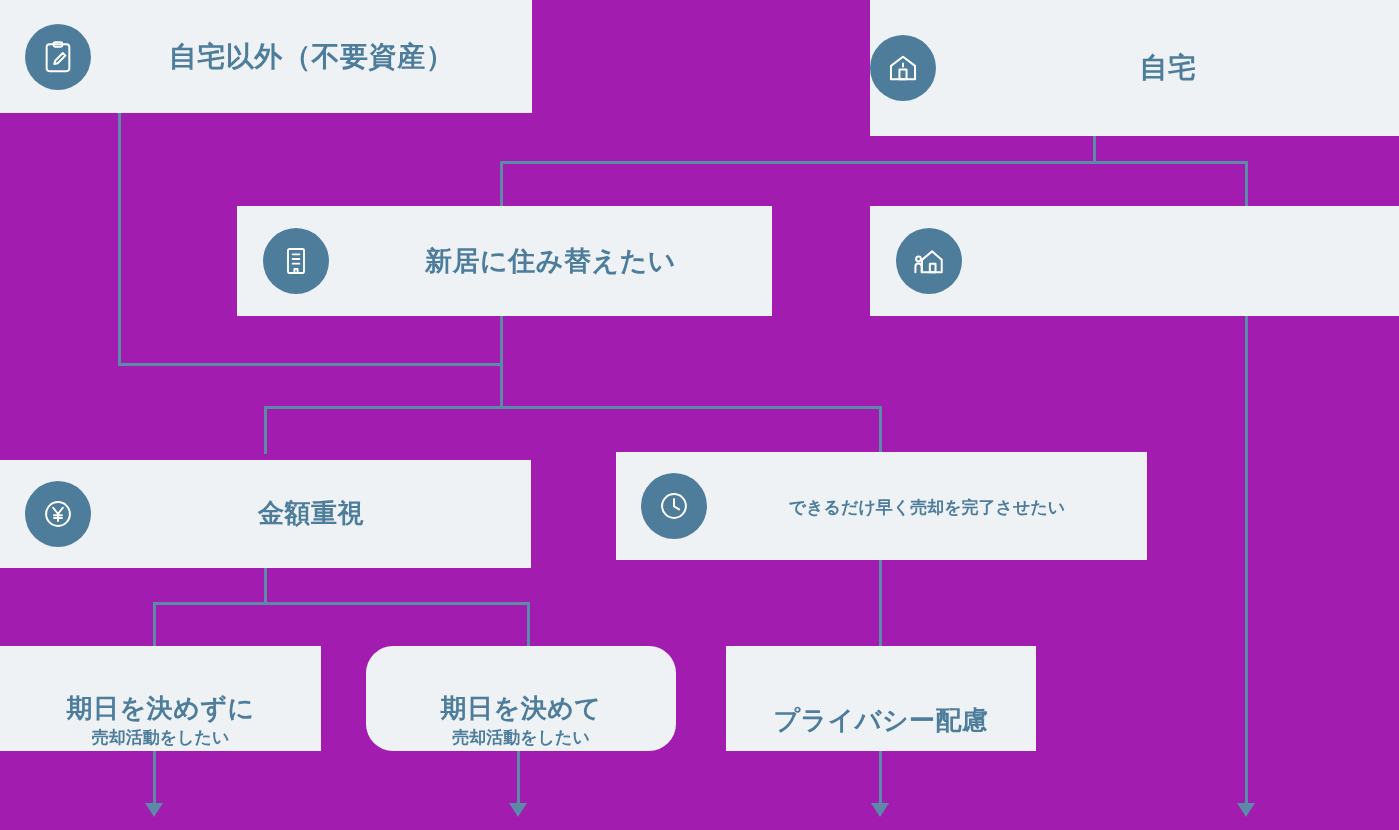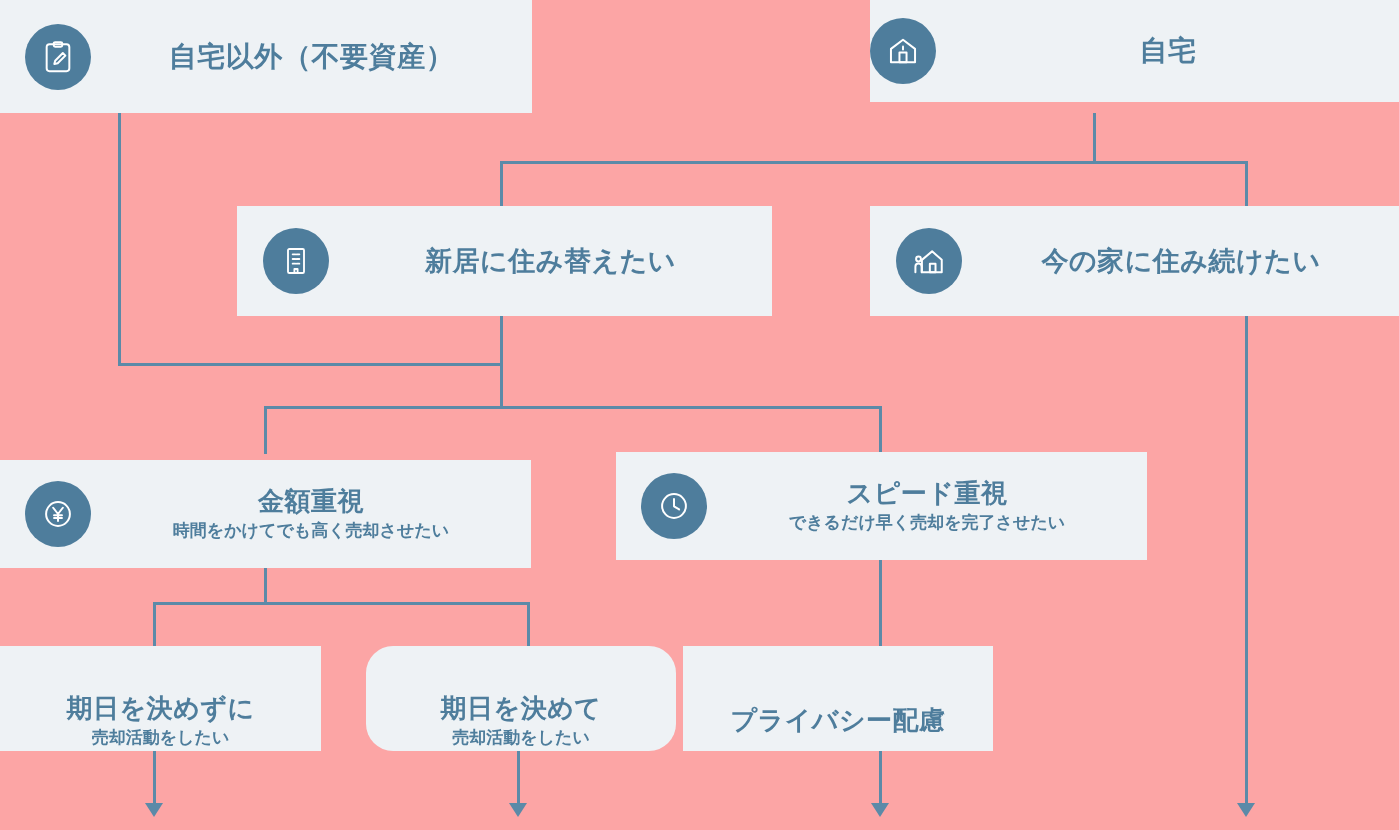--- a/index.html
+++ b/index.html
@@ -7,21 +7,21 @@
     padding: 0;
     background: #ffffff;
   }
   body {
     font-family: "Liberation Sans", sans-serif;
   }
   #stage {
     position: relative;
     width: 1399px;
     height: 830px;
-    background: #fca5a5;
+    background: #a21caf;
     overflow: hidden;
   }
   .node {
     position: absolute;
     box-sizing: border-box;
     background: #eef2f5;
     display: flex;
     align-items: center;
     z-index: 2;
   }
@@ -55,28 +55,28 @@
   .node .sub {
     font-weight: bold;
     font-size: 17px;
     margin-top: 4px;
     line-height: 1.2;
     white-space: nowrap;
   }
 
   
   #n-other    { left: 0px;    top: 0px;   width: 532px; height: 113px; padding-left: 25px; }
-  #n-home     { left: 870px;  top: 0px;   width: 530px; height: 102px; }
+  #n-home     { left: 870px;  top: 0px;   width: 530px; height: 136px; }
   #n-move     { left: 237px;  top: 206px; width: 535px; height: 110px; padding-left: 26px; }
   #n-stay     { left: 870px;  top: 206px; width: 530px; height: 110px; padding-left: 26px; }
   #n-price    { left: 0px;    top: 460px; width: 531px; height: 108px; padding-left: 25px; }
   #n-speed    { left: 616px;  top: 452px; width: 531px; height: 108px; padding-left: 25px; }
   #n-nodate   { left: 0px;    top: 646px; width: 321px; height: 105px; }
   #n-date     { left: 366px;  top: 646px; width: 310px; height: 105px; border-radius: 27px; }
-  #n-privacy  { left: 683px;  top: 646px; width: 310px; height: 105px; }
+  #n-privacy  { left: 726px;  top: 646px; width: 310px; height: 105px; }
 
   #n-other .title  { font-size: 28px; }
   #n-home .title   { font-size: 28px; }
   #n-move .title   { font-size: 27px; text-align: center; }
   #n-stay .title   { font-size: 27px; }
   #n-price .title  { font-size: 26px; }
   #n-speed .title  { font-size: 26px; }
   #n-nodate .title, #n-date .title, #n-privacy .title { font-size: 26px; margin-top: 45px; }
 
   
@@ -180,53 +180,48 @@
     <div class="icon-wrap">
       <div class="circ">
         <svg width="34" height="34" viewBox="0 0 24 24" fill="none" stroke="#ffffff" stroke-width="1.4" stroke-linecap="round" stroke-linejoin="round">
           <path d="M7 11.2 L14.2 5.2 L21 11.2 V20 H7 Z"></path>
           <rect x="12.6" y="14" width="4" height="6"></rect>
           <circle cx="4.6" cy="10.6" r="1.7"></circle>
           <path d="M2.4 20 v-4 a2.2 2.2 0 0 1 4.4 0 v4"></path>
         </svg>
       </div>
     </div>
-    <div class="txt">
-      <div class="title">今の家に住み続けたい</div>
-    </div>
   </div>
 
   <div class="node" id="n-price">
     <div class="icon-wrap">
       <div class="circ">
         <svg width="34" height="34" viewBox="0 0 24 24" fill="none" stroke="#ffffff" stroke-width="1.4" stroke-linecap="round" stroke-linejoin="round">
           <circle cx="12" cy="12" r="8.4"></circle>
           <path d="M8.6 7.6 L12 12 L15.4 7.6"></path>
           <path d="M12 12 v5"></path>
           <path d="M9.2 12.8 h5.6 M9.2 14.8 h5.6"></path>
         </svg>
       </div>
     </div>
     <div class="txt">
       <div class="title">金額重視</div>
-      <div class="sub">時間をかけてでも高く売却させたい</div>
     </div>
   </div>
 
   <div class="node" id="n-speed">
     <div class="icon-wrap">
       <div class="circ">
         <svg width="34" height="34" viewBox="0 0 24 24" fill="none" stroke="#ffffff" stroke-width="1.4" stroke-linecap="round" stroke-linejoin="round">
           <circle cx="12" cy="12" r="8.4"></circle>
           <path d="M12 7 v5.2 l3.6 2.2"></path>
         </svg>
       </div>
     </div>
     <div class="txt">
-      <div class="title">スピード重視</div>
       <div class="sub">できるだけ早く売却を完了させたい</div>
     </div>
   </div>
 
   <div class="node" id="n-nodate">
     <div class="txt">
       <div class="title">期日を決めずに</div>
       <div class="sub">売却活動をしたい</div>
     </div>
   </div>

